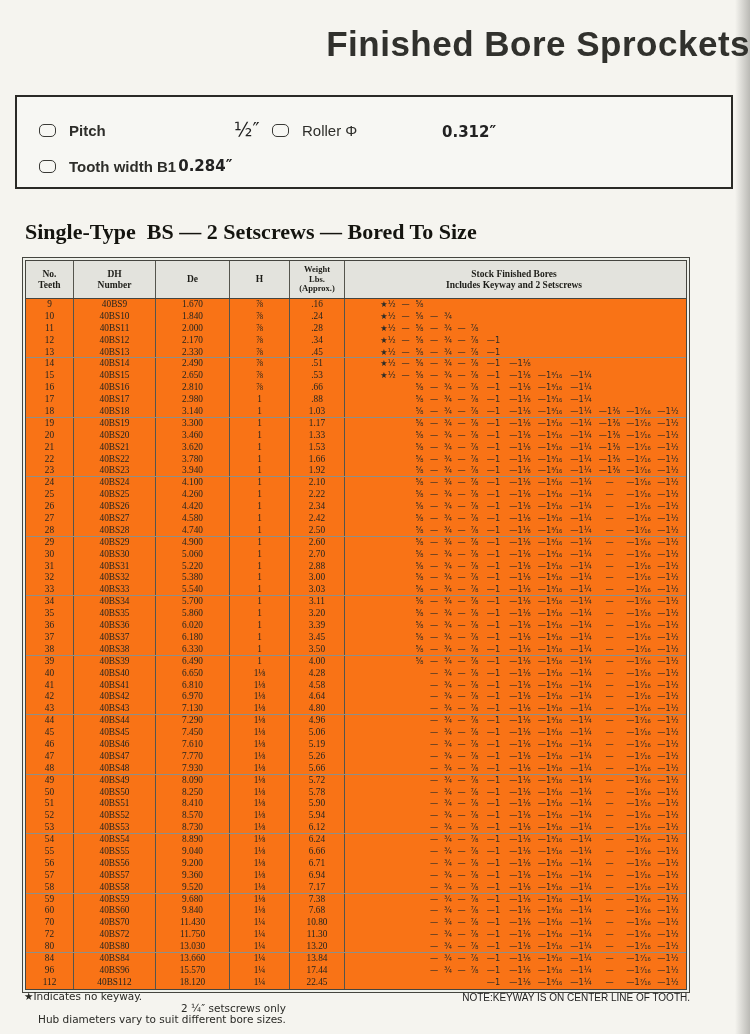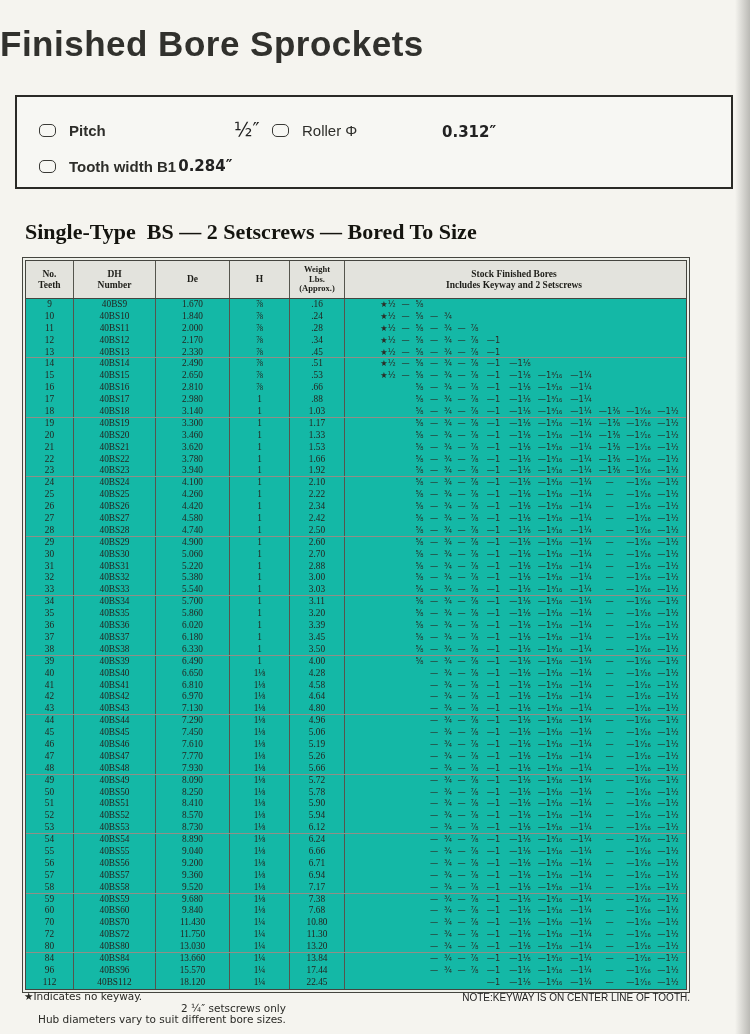--- a/index.html
+++ b/index.html
@@ -10,21 +10,21 @@
     font-family:"Liberation Sans", sans-serif;
     color:#2b2b28;
     overflow:hidden;
   }
   .edge-strip {
     position:absolute; top:0; right:0; width:15px; height:1034px;
     background:linear-gradient(to right, rgba(90,90,86,0), rgba(90,90,86,0.38));
   }
   .page-title {
     position:absolute; top:24px; left:0; width:750px;
-    text-align:left; font-size:35px; font-weight:bold;
+    text-align:right; font-size:35px; font-weight:bold;
     color:#31312d; letter-spacing:0.5px;
   }
   .spec-box {
     position:absolute; left:15px; top:95px; width:718px; height:94px;
     border:2px solid #2a2a26; background:rgba(255,255,255,0.25);
   }
   .spec-item { position:absolute; display:flex; align-items:center; }
   .spec-bullet {
     width:17px; height:13px; border:1.6px solid #3a3a36; border-radius:5px;
     display:inline-block; margin-right:13px; flex:none; background:transparent;
@@ -41,21 +41,21 @@
   .sp3 .spec-value { margin-left:2px; }
   .section-heading {
     position:absolute; left:25px; top:219px;
     font-family:"Liberation Serif", serif; font-weight:bold; font-size:22px;
     color:#14140f; white-space:pre;
   }
   .sprocket-table {
     position:absolute; left:22px; top:257px; width:668px;
     border:1px solid #45453f; padding:2px; background:#eef0ea;
   }
-  .table-inner { border:1px solid #45453f; background:#14b8a6; }
+  .table-inner { border:1px solid #45453f; background:#f97316; }
   .thead { display:flex; height:38px; border-bottom:1.5px solid #45453f; background:#e3e3dd; }
   .th {
     font-family:"Liberation Serif", serif; font-weight:bold; font-size:9.5px;
     color:#1d1d18; text-align:center; white-space:pre-line; line-height:1.15;
     display:flex; align-items:center; justify-content:center;
   }
   .c0 { width:48px; } .c1 { width:82px; } .c2 { width:74px; }
   .c3 { width:60px; } .c4 { width:55px; } .c5 { width:338px; }
   .c0,.c1,.c2,.c3,.c4 { border-right:1px solid #55554d; }
   .th.c4 { font-size:8.5px; }

